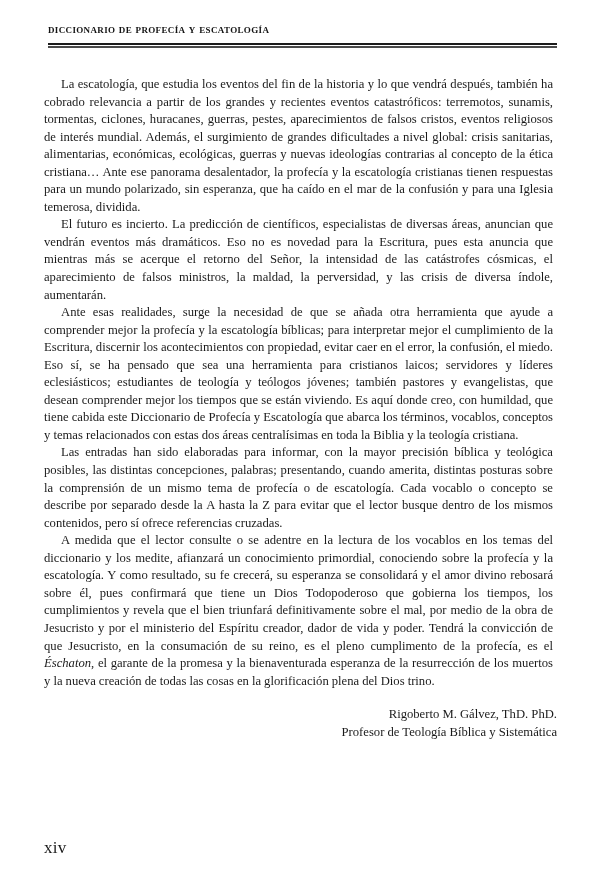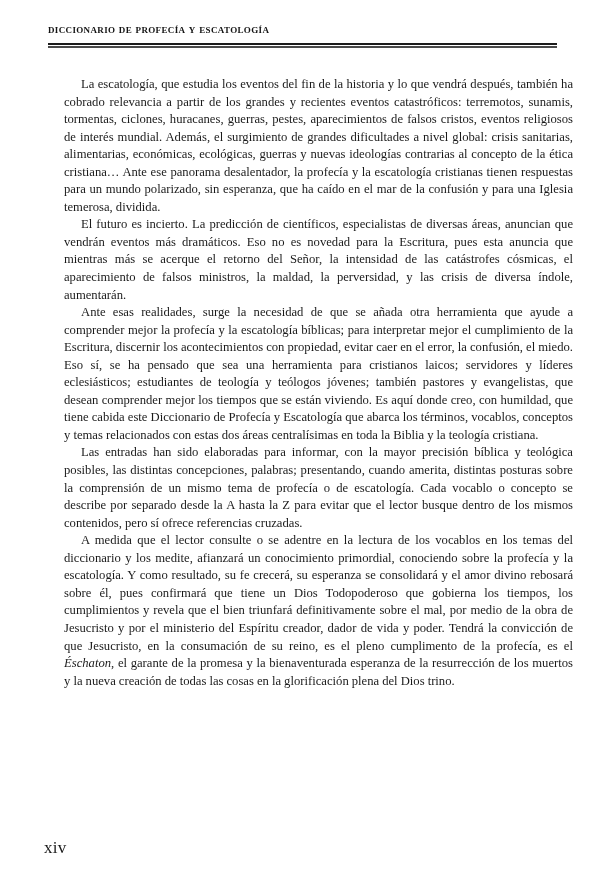--- a/index.html
+++ b/index.html
@@ -52,21 +52,21 @@
     background: #ffffff;
   }
   .head-rule .rule-thin {
     height: 1.1px;
     background: #4a4a4a;
   }
 
   
   .textblock {
     position: absolute;
-    left: 64px;
+    left: 44px;
     top: 76px;
     width: 509px;
   }
   .para {
     margin: 0;
     font-size: 12.65px;
     line-height: 17.55px;
     text-align: justify;
     text-justify: inter-word;
     text-indent: 17px;
@@ -117,16 +117,20 @@
   </div>
 
   <div class="textblock">
     <p class="para">La escatología, que estudia los eventos del fin de la historia y lo que vendrá después, también ha cobrado relevancia a partir de los grandes y recientes eventos catastróficos: terremotos, sunamis, tormentas, ciclones, huracanes, guerras, pestes, aparecimientos de falsos cristos, eventos religiosos de interés mundial. Además, el surgimiento de grandes dificultades a nivel global: crisis sanitarias, alimentarias, económicas, ecológicas, guerras y nuevas ideologías contrarias al concepto de la ética cristiana… Ante ese panorama desalentador, la profecía y la escatología cristianas tienen respuestas para un mundo polarizado, sin esperanza, que ha caído en el mar de la confusión y para una Iglesia temerosa, dividida.</p>
     <p class="para">El futuro es incierto. La predicción de científicos, especialistas de diversas áreas, anuncian que vendrán eventos más dramáticos. Eso no es novedad para la Escritura, pues esta anuncia que mientras más se acerque el retorno del Señor, la intensidad de las catástrofes cósmicas, el aparecimiento de falsos ministros, la maldad, la perversidad, y las crisis de diversa índole, aumentarán.</p>
     <p class="para">Ante esas realidades, surge la necesidad de que se añada otra herramienta que ayude a comprender mejor la profecía y la escatología bíblicas; para interpretar mejor el cumplimiento de la Escritura, discernir los acontecimientos con propiedad, evitar caer en el error, la confusión, el miedo. Eso sí, se ha pensado que sea una herramienta para cristianos laicos; servidores y líderes eclesiásticos; estudiantes de teología y teólogos jóvenes; también pastores y evangelistas, que desean comprender mejor los tiempos que se están viviendo. Es aquí donde creo, con humildad, que tiene cabida este Diccionario de Profecía y Escatología que abarca los términos, vocablos, conceptos y temas relacionados con estas dos áreas centralísimas en toda la Biblia y la teología cristiana.</p>
     <p class="para">Las entradas han sido elaboradas para informar, con la mayor precisión bíblica y teológica posibles, las distintas concepciones, palabras; presentando, cuando amerita, distintas posturas sobre la comprensión de un mismo tema de profecía o de escatología. Cada vocablo o concepto se describe por separado desde la A hasta la Z para evitar que el lector busque dentro de los mismos contenidos, pero sí ofrece referencias cruzadas.</p>
     <p class="para"><span>A medida que el lector consulte o se adentre en la lectura de los vocablos en los temas del diccionario y los medite, afianzará un conocimiento primordial, conociendo sobre la profecía y la escatología. Y como resultado, su fe crecerá, su esperanza se consolidará y el amor divino rebosará sobre él, pues confirmará que tiene un Dios Todopoderoso que gobierna los tiempos, los cumplimientos y revela que el bien triunfará definitivamente sobre el mal, por medio de la obra de Jesucristo y por el ministerio del Espíritu creador, dador de vida y poder. Tendrá la convicción de que Jesucristo, en la consumación de su reino, es el pleno cumplimento de la profecía, es el </span><em>Éschaton</em><span>, el garante de la promesa y la bienaventurada esperanza de la resurrección de los muertos y la nueva creación de todas las cosas en la glorificación plena del Dios trino.</span></p>
   </div>
 
+  <div class="signature">
+    <div>Rigoberto M. Gálvez, ThD. PhD.</div>
+    <div>Profesor de Teología Bíblica y Sistemática</div>
+  </div>
 
   <div class="folio">xiv</div>
 
 </div>
 
 </body></html>

